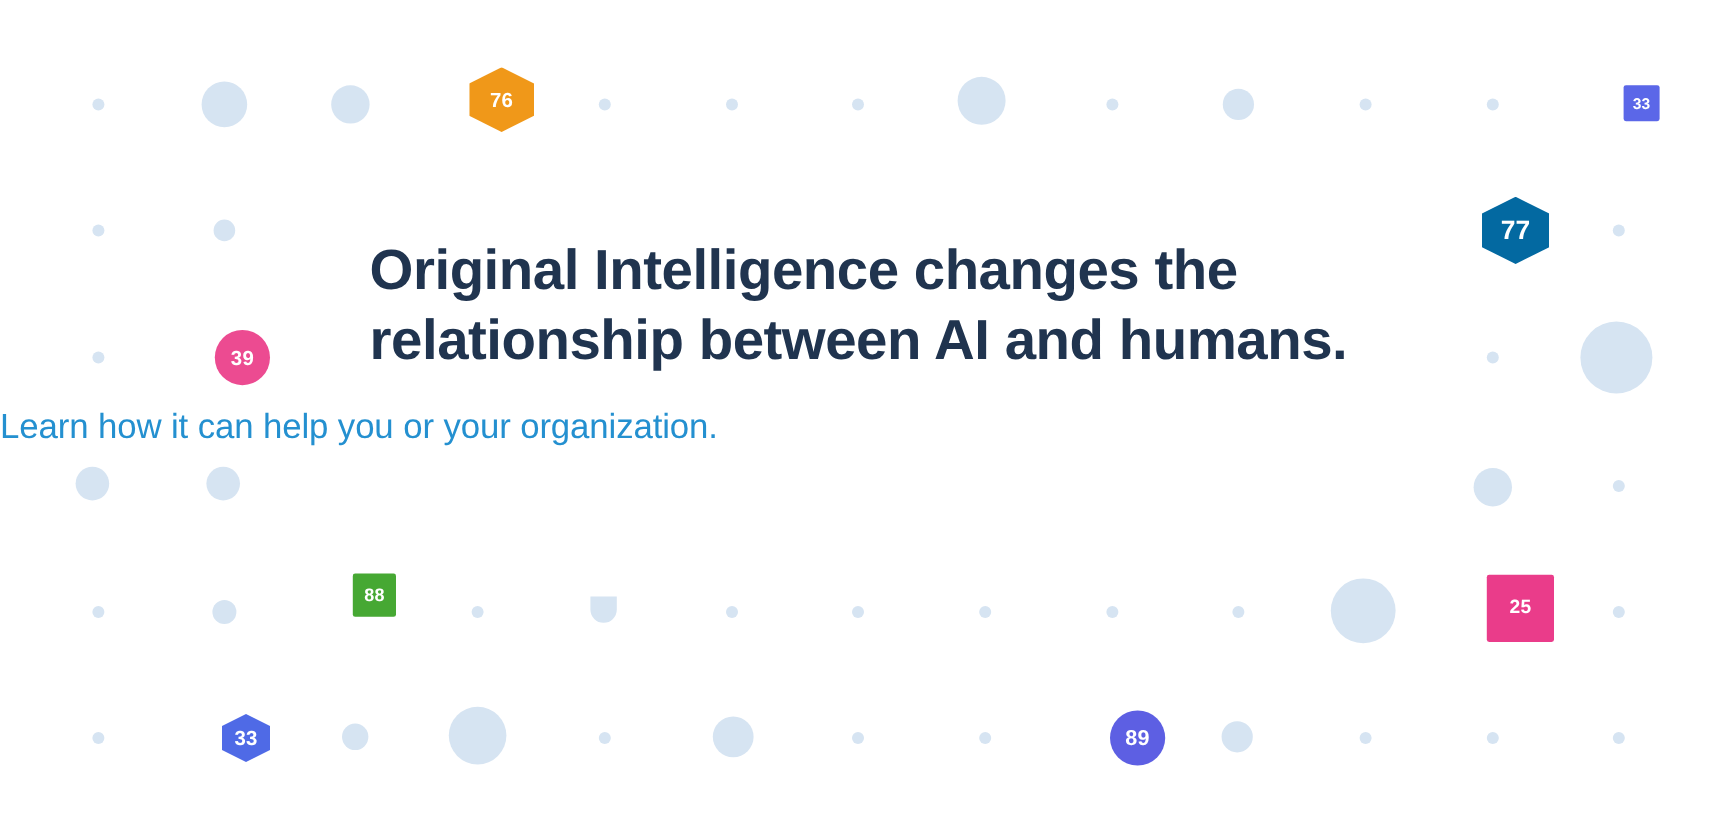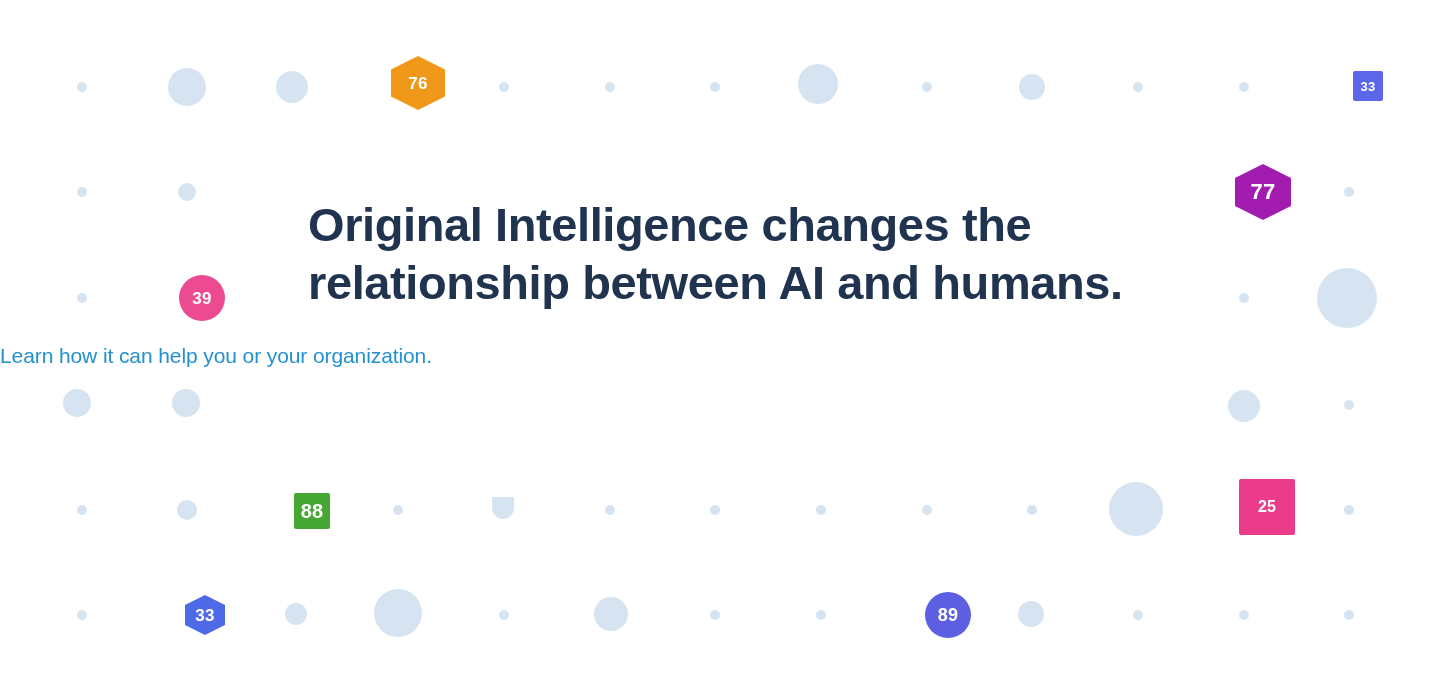--- a/index.html
+++ b/index.html
@@ -80,21 +80,21 @@
     line-height: 58px;
     font-weight: 700;
     letter-spacing: -0.4px;
     color: #20344f;
     max-width: 820px;
     margin-left: auto;
     margin-right: auto;
   }
   #hero-subtitle {
     margin: 26px 0 0 0;
-    font-size: 21px;
+    font-size: 29px;
     line-height: 36px;
     font-weight: 400;
     letter-spacing: -0.1px;
     color: #2490d0;
   }
 </style>
 </head>
 <body>
 
 <div id="stage">
@@ -145,27 +145,27 @@
       <div class="bg-dot" style="left: 1349px; top: 615px; width: 10px; height: 10px; background: rgb(214, 228, 242);"></div>
     </div>
 
   <div id="node-layer">
       <div class="node hexagon" style="left: 398px; top: 83px; width: 54px; height: 54px; background: rgb(240, 152, 25); font-size: 17px;">
         <span class="node-value">76</span>
       </div>
       <div class="node square" style="left: 1348px; top: 86px; width: 30px; height: 30px; background: rgb(91, 103, 232); font-size: 13px;">
         <span class="node-value">33</span>
       </div>
-      <div class="node hexagon" style="left: 1243px; top: 192px; width: 56px; height: 56px; background: #a21caf; font-size: 22px;">
+      <div class="node hexagon" style="left: 1243px; top: 192px; width: 56px; height: 56px; background: #0369a1; font-size: 22px;">
         <span class="node-value">77</span>
       </div>
       <div class="node circle" style="left: 182px; top: 298px; width: 46px; height: 46px; background: rgb(236, 75, 145); font-size: 17px;">
         <span class="node-value">39</span>
       </div>
-      <div class="node square" style="left: 292px; top: 511px; width: 36px; height: 36px; background: rgb(70, 168, 51); font-size: 20px;">
+      <div class="node square" style="left: 292px; top: 496px; width: 36px; height: 36px; background: rgb(70, 168, 51); font-size: 15px;">
         <span class="node-value">88</span>
       </div>
       <div class="node square" style="left: 1247px; top: 507px; width: 56px; height: 56px; background: rgb(234, 60, 138); font-size: 16px;">
         <span class="node-value">25</span>
       </div>
       <div class="node hexagon" style="left: 185px; top: 615px; width: 40px; height: 40px; background: rgb(79, 106, 230); font-size: 17px;">
         <span class="node-value">33</span>
       </div>
       <div class="node circle" style="left: 928px; top: 615px; width: 46px; height: 46px; background: rgb(93, 95, 227); font-size: 18px;">
         <span class="node-value">89</span>

